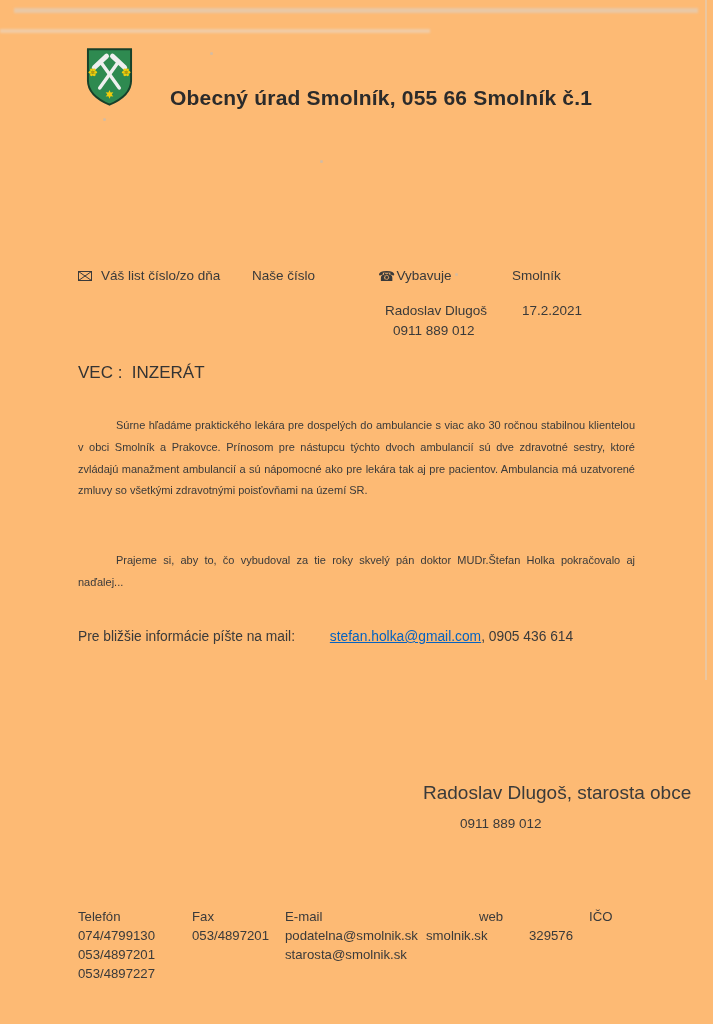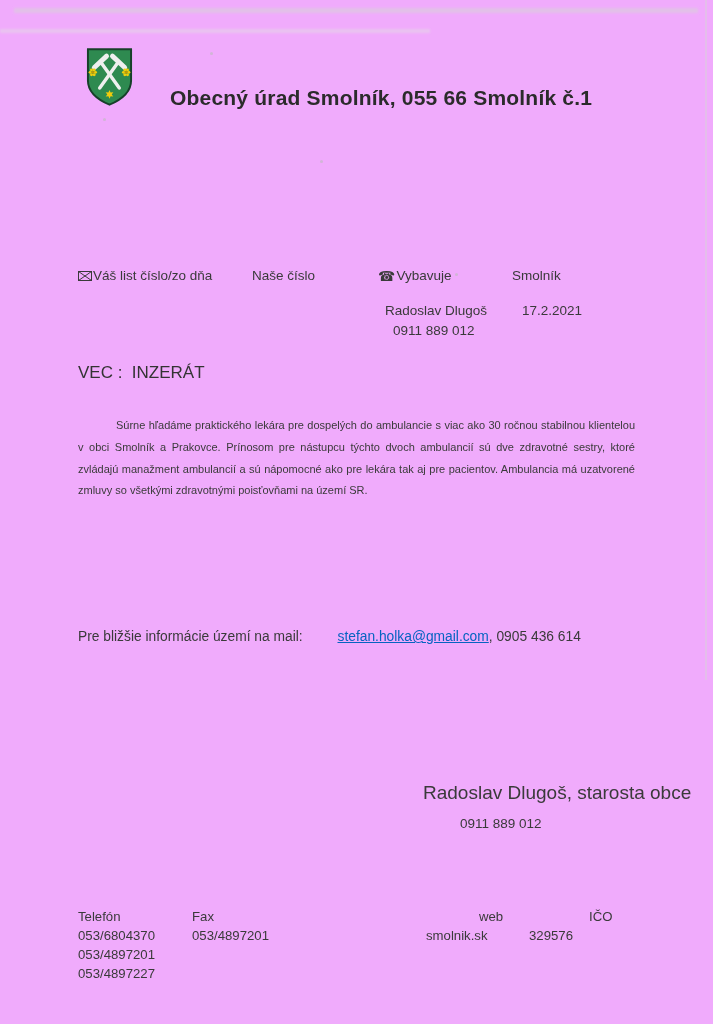--- a/index.html
+++ b/index.html
@@ -1,28 +1,28 @@
 <!DOCTYPE html>
 <html><head>
 <meta charset="utf-8">
 <style>
   html,body{margin:0;padding:0;background:#e9e9e9;}
-  .page{position:relative;width:713px;height:1024px;margin:0 auto;background:#f0abfc;
+  .page{position:relative;width:713px;height:1024px;margin:0 auto;background:#fdba74;
         font-family:"Liberation Sans",sans-serif;color:#3a3a3a;overflow:hidden;}
   
   .streak1{position:absolute;left:14px;top:8px;width:684px;height:5px;background:#d6d6d6;opacity:.5;filter:blur(1px);}
   .streak2{position:absolute;left:0;top:29px;width:430px;height:4px;background:#e2e2e2;opacity:.45;filter:blur(1px);}
   .edge-line{position:absolute;left:705px;top:0;width:2px;height:680px;background:#d5d5d5;opacity:.45;}
   .speck{position:absolute;width:3px;height:3px;background:#bdbdbd;border-radius:50%;opacity:.6;}
   
   .crest{position:absolute;left:85px;top:46px;width:49px;height:62px;}
   .title{position:absolute;left:170px;top:86px;font-size:21px;font-weight:bold;color:#2b2b2b;letter-spacing:.2px;white-space:nowrap;}
   
   .meta-label,.meta-value{position:absolute;font-size:13.5px;white-space:nowrap;}
-  .meta-your-ref{left:78px;top:268px;display:flex;align-items:center;gap:1px;}
+  .meta-your-ref{left:78px;top:268px;display:flex;align-items:center;gap:9px;}
   .meta-our-ref{left:252px;top:268px;}
   .meta-handler{left:378px;top:268px;display:flex;align-items:center;}
   .meta-place{left:512px;top:268px;}
   .phone-glyph{font-family:"DejaVu Sans",sans-serif;font-size:14px;line-height:1;margin-right:1px;}
   .handler-name{left:385px;top:303px;}
   .meta-date{left:522px;top:303px;}
   .handler-phone{left:393px;top:323px;}
   
   .subject{position:absolute;left:78px;top:363px;font-size:17px;font-weight:normal;color:#333;white-space:pre;}
   .para{position:absolute;left:78px;width:557px;text-align:justify;font-size:11px;line-height:21.8px;text-indent:38px;}
@@ -91,36 +91,42 @@
     <span>Vybavuje</span>
   </div>
   <div class="meta-label meta-place">Smolník</div>
 
   <div class="meta-value handler-name">Radoslav Dlugoš</div>
   <div class="meta-value meta-date">17.2.2021</div>
   <div class="meta-value handler-phone">0911 889 012</div>
 
   <div class="subject">VEC :  INZERÁT</div>
   <div class="para p1">Súrne hľadáme praktického lekára pre dospelých do ambulancie s viac ako 30 ročnou stabilnou klientelou v obci Smolník a Prakovce. Prínosom pre nástupcu týchto dvoch ambulancií sú dve zdravotné sestry, ktoré zvládajú manažment ambulancií a sú nápomocné ako pre lekára tak aj pre pacientov. Ambulancia má uzatvorené zmluvy so všetkými zdravotnými poisťovňami na území SR.</div>
+  <div class="para p3">Prajeme si, aby to, čo vybudoval za tie roky skvelý pán doktor MUDr.Štefan Holka pokračovalo aj naďalej...</div>
 
   <div class="line contact-line">
-    <span>Pre bližšie informácie území na mail: </span><span class="link">stefan.holka@gmail.com</span><span>, 0905 436 614</span>
+    <span>Pre bližšie informácie píšte na mail: </span><span class="link">stefan.holka@gmail.com</span><span>, 0905 436 614</span>
   </div>
 
   <div class="sig-name">Radoslav Dlugoš, starosta obce</div>
   <div class="sig-phone">0911 889 012</div>
 
   <div class="fcol f-tel">
     <div>Telefón</div>
-    <div>053/6804370</div>
+    <div>074/4799130</div>
     <div>053/4897201</div>
     <div>053/4897227</div>
   </div>
   <div class="fcol f-fax">
     <div>Fax</div>
     <div>053/4897201</div>
+  </div>
+  <div class="fcol f-email">
+    <div>E-mail</div>
+    <div>podatelna@smolnik.sk</div>
+    <div>starosta@smolnik.sk</div>
   </div>
   <div class="fcol f-web-label">web</div>
   <div class="fcol f-web-value">smolnik.sk</div>
   <div class="fcol f-ico-label">IČO</div>
   <div class="fcol f-ico-value">329576</div>
 
 </div>
 
 </body></html>

